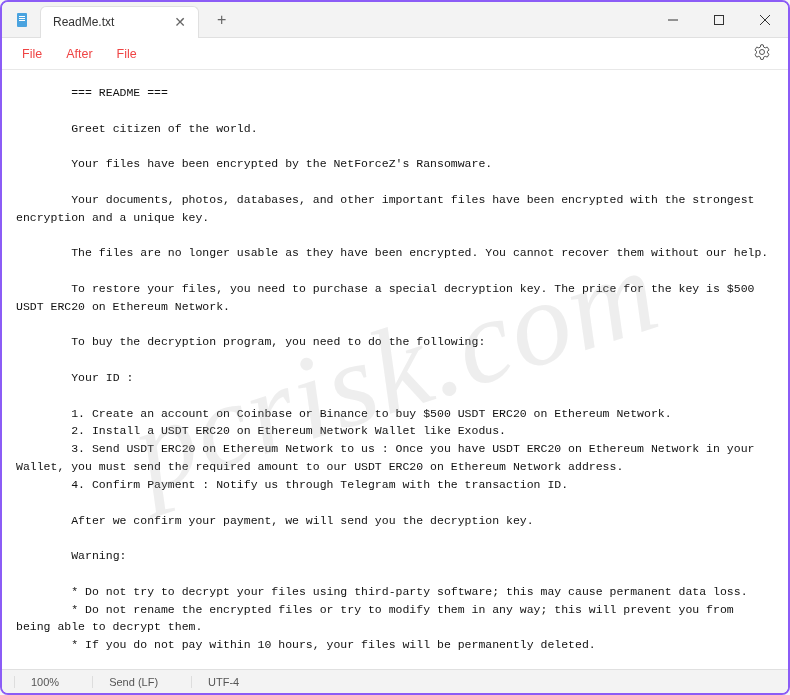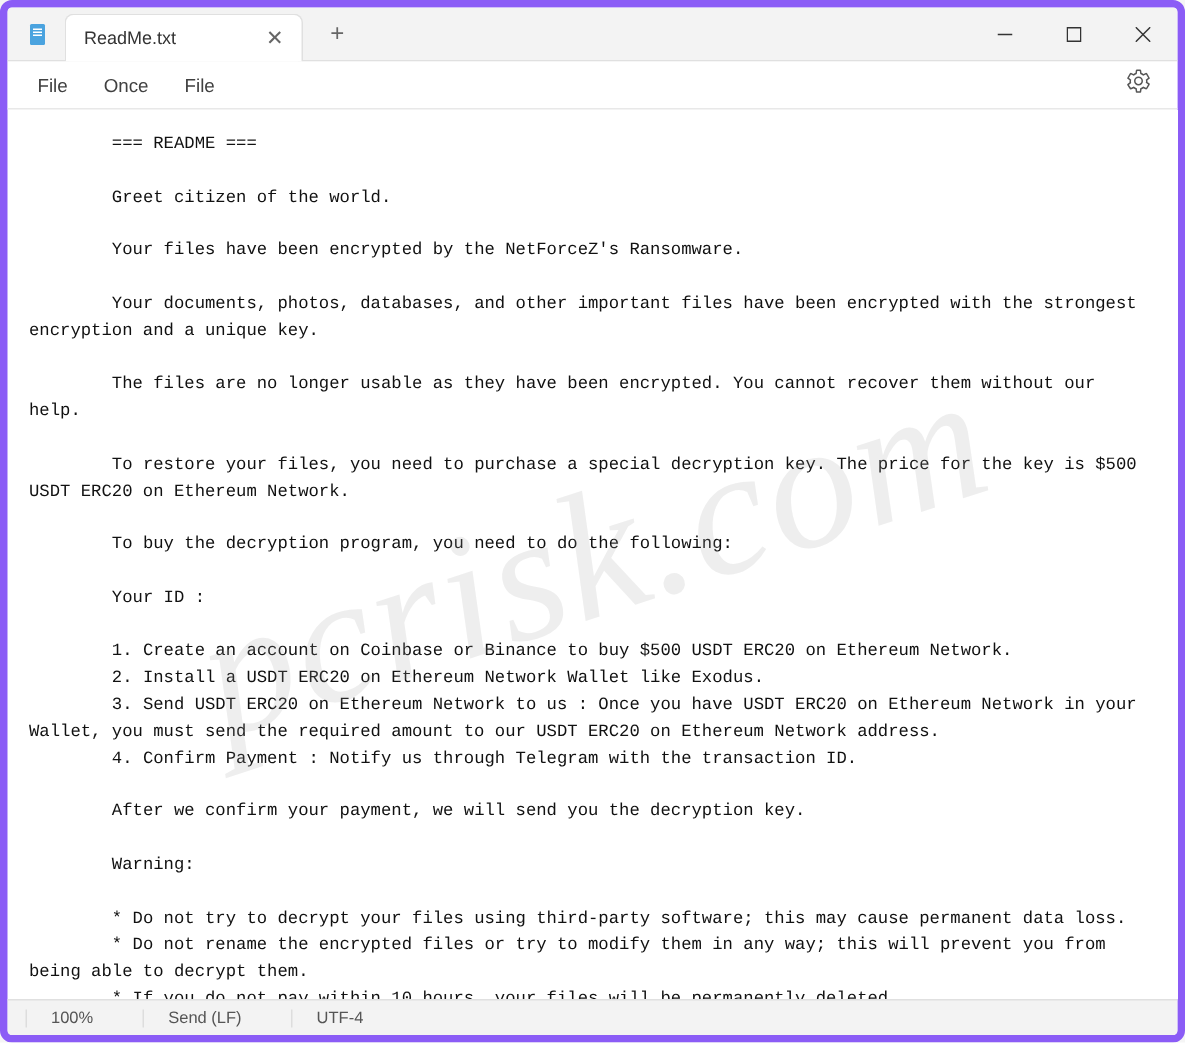--- a/index.html
+++ b/index.html
@@ -12,21 +12,21 @@
       background: #f5f5f5;
       width: 790px;
       height: 695px;
       overflow: hidden;
       position: relative;
     }
     .window {
       width: 790px;
       height: 695px;
       background: #ffffff;
-      border: 5px solid #8b5cf6;
+      border: 2px solid #8b5cf6;
       border-radius: 8px;
       display: flex;
       flex-direction: column;
       overflow: hidden;
     }
     .titlebar {
       height: 36px;
       background: #f3f3f3;
       display: flex;
       align-items: center;
@@ -90,21 +90,21 @@
       height: 32px;
       display: flex;
       align-items: center;
       padding: 0 8px;
       border-bottom: 1px solid #e8e8e8;
       background: #ffffff;
     }
     .menu-item {
       padding: 4px 12px;
       font-size: 12.5px;
-      color: #404040;
+      color: #ef4444;
       cursor: pointer;
     }
     .menubar-spacer {
       flex: 1;
     }
     .settings-icon {
       padding: 4px 10px;
       cursor: pointer;
       color: #555;
     }
@@ -193,21 +193,21 @@
         <svg width="10" height="10">
             <line x1="0" y1="0" x2="10" y2="10" stroke="#333" stroke-width="1"></line>
             <line x1="10" y1="0" x2="0" y2="10" stroke="#333" stroke-width="1"></line>
           </svg>
       </div>
     </div>
   </div>
 
   <div class="menubar">
     <div class="menu-item">File</div>
-    <div class="menu-item">Once</div>
+    <div class="menu-item">After</div>
     <div class="menu-item">File</div>
     <div class="menubar-spacer"></div>
     <div class="settings-icon">
       <svg width="16" height="16" viewBox="0 0 16 16">
           <path d="M8 10.5A2.5 2.5 0 1 0 8 5.5a2.5 2.5 0 0 0 0 5zm5.5-2.5c0 .3 0 .6-.1.9l1.6 1.2-.1.3-1.5 2.6-.3.1-1.9-.8c-.5.4-1 .7-1.6.9l-.3 2-.2.2H6.9l-.2-.2-.3-2c-.6-.2-1.1-.5-1.6-.9l-1.9.8-.3-.1L1.1 10.7l-.1-.3L2.6 9.1c-.1-.3-.1-.6-.1-.9s0-.6.1-.9L1 6.1l.1-.3 1.5-2.6.3-.1 1.9.8c.5-.4 1-.7 1.6-.9l.3-2 .2-.2h2.2l.2.2.3 2c.6.2 1.1.5 1.6.9l1.9-.8.3.1 1.5 2.6.1.3-1.6 1.2c.1.3.1.6.1.9z" fill="none" stroke="#555" stroke-width="1"></path>
         </svg>
     </div>
   </div>
 
   <div class="content"><span>        === README ===

